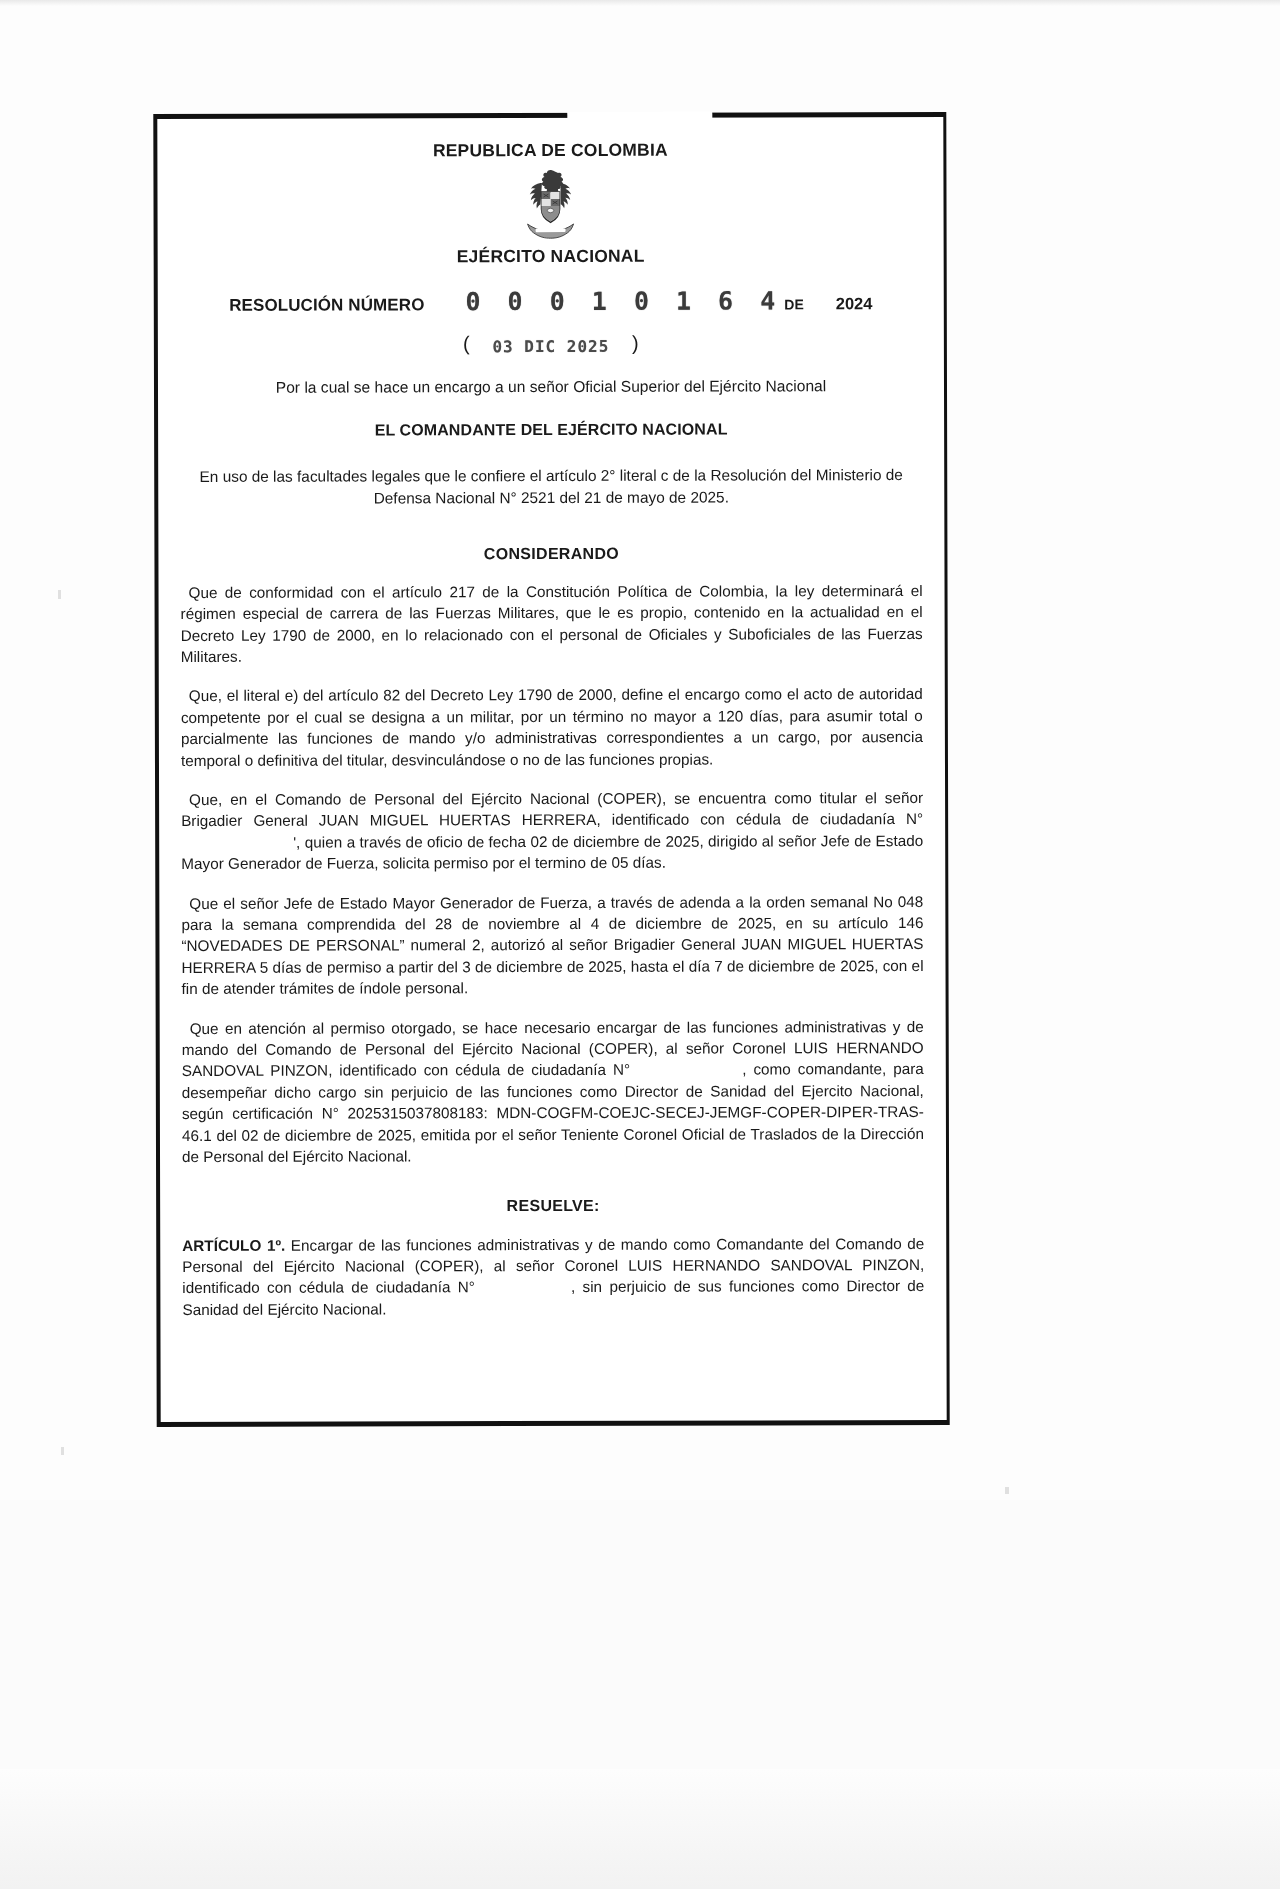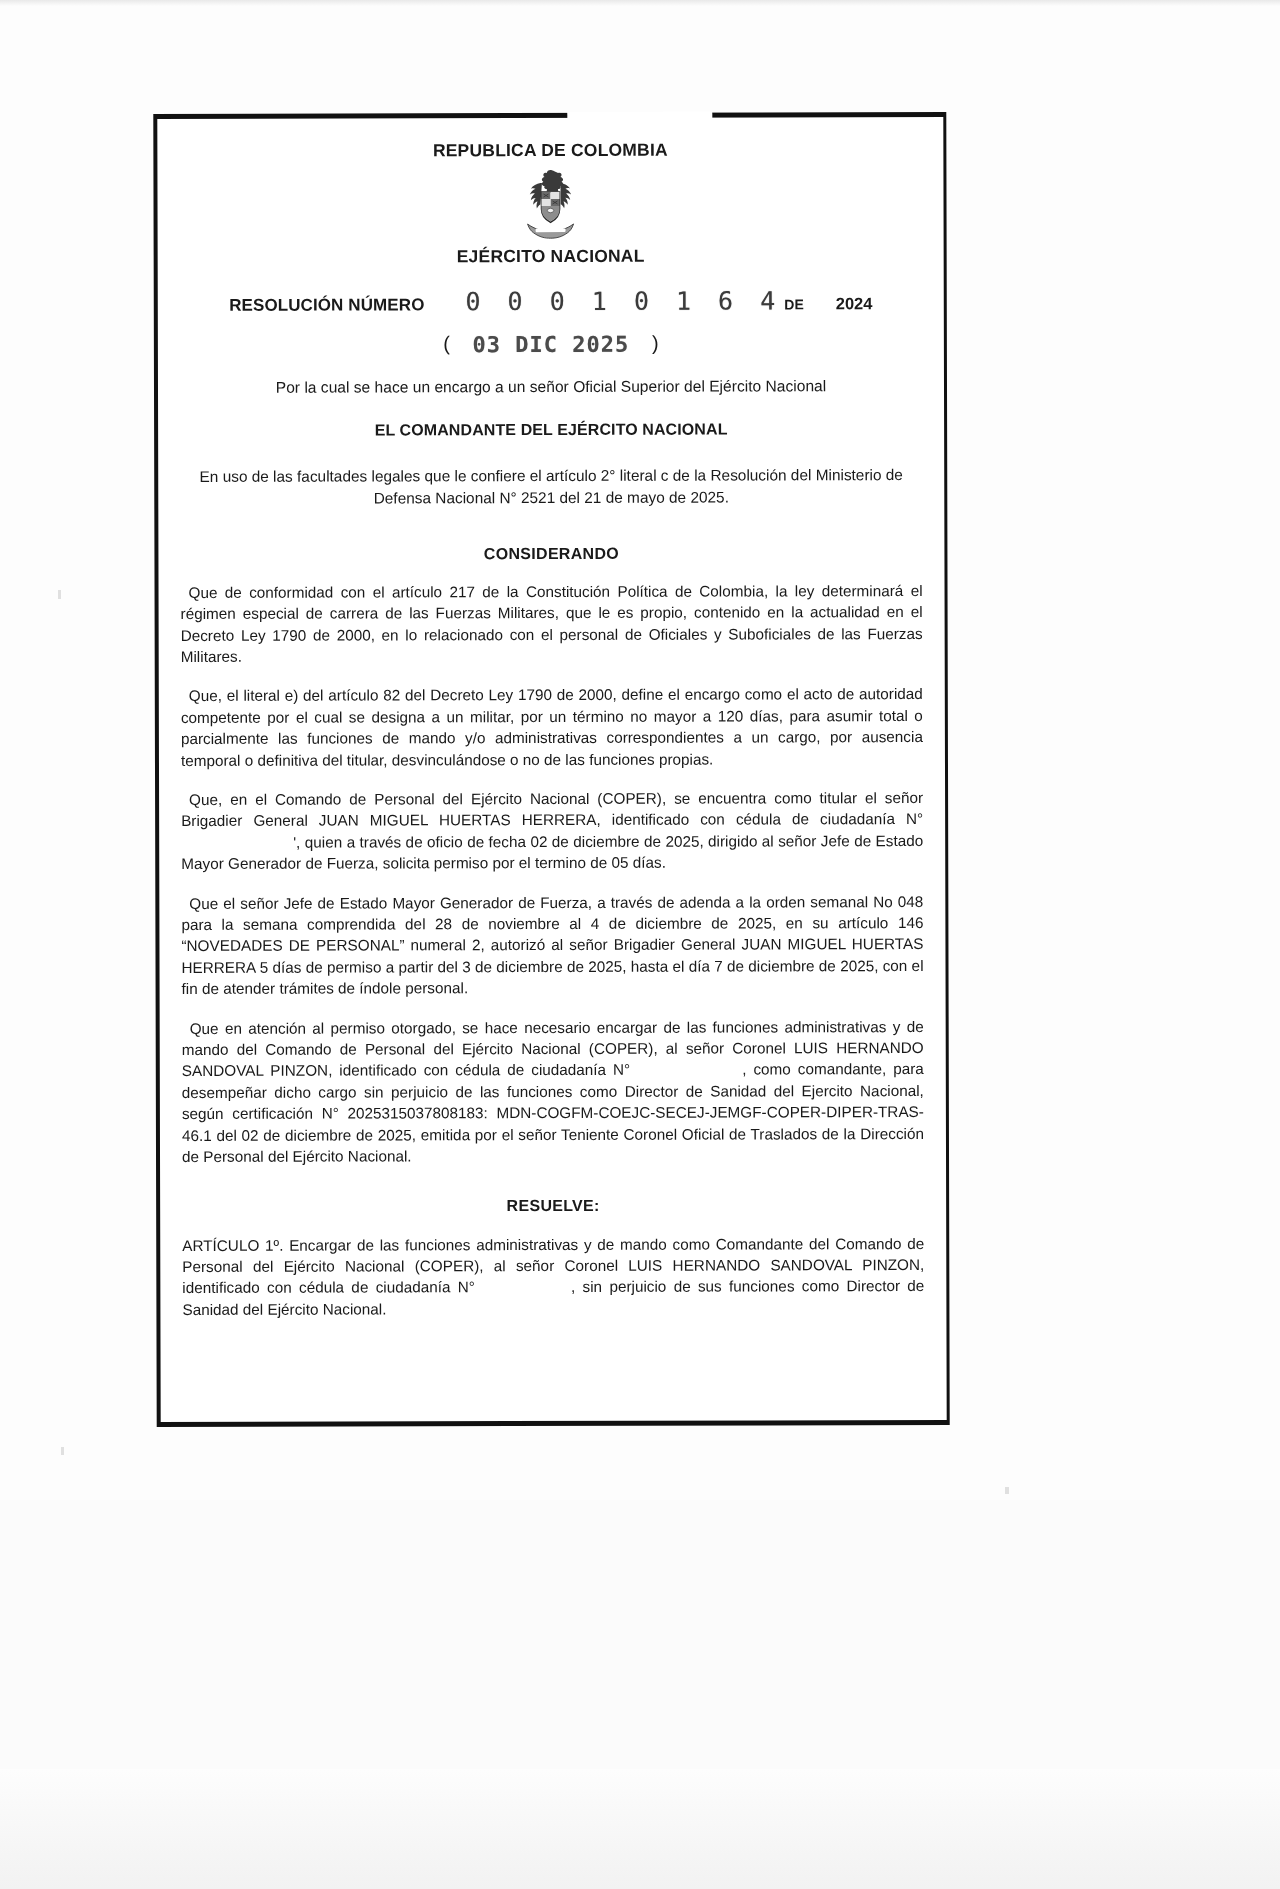--- a/index.html
+++ b/index.html
@@ -101,21 +101,21 @@
     align-items: baseline;
     justify-content: center;
     gap: 0;
     font-size: 17px;
     font-weight: bold;
   }
   #resolution-label { letter-spacing: .1px; }
   #resolution-number {
     font-family: "DejaVu Sans Mono", monospace;
     font-size: 25px;
-    font-weight: normal;
+    font-weight: bold;
     letter-spacing: 6px;
     color: #2b2b2b;
     margin-left: 41px;
     margin-right: 1px;
     opacity: .92;
     text-shadow: 0 0 1px rgba(0,0,0,.45);
   }
   #resolution-de { margin-left: 2px; font-size: 14px; }
   #resolution-year { margin-left: 32px; font-size: 16.5px; }
 
@@ -124,21 +124,21 @@
     margin-top: 16px;
     text-align: center;
     font-size: 17px;
   }
   #date-paren-open, #date-paren-close {
     font-size: 20px;
     vertical-align: 2px;
   }
   #date-stamp {
     font-family: "DejaVu Sans Mono", monospace;
-    font-size: 22px;
+    font-size: 16px;
     letter-spacing: 1px;
     margin: 0 18px;
     color: #333;
     opacity: .88;
     font-weight: bold;
     text-shadow: 0 0 .8px rgba(0,0,0,.4);
   }
 
   #subject-line {
     margin-top: 21px;
@@ -193,21 +193,21 @@
     text-align: center;
     letter-spacing: .3px;
   }
 
   #article-1 {
     margin-top: 19px;
     font-size: 15.3px;
     line-height: 1.40;
     text-align: justify;
   }
-  #article-1-label { font-weight: normal; }
+  #article-1-label { font-weight: bold; }
 
   
   #bottom-band {
     position: absolute;
     left: 0;
     right: 0;
     top: 1500px;
     height: 389px;
     background: #fbfbfb;
   }

